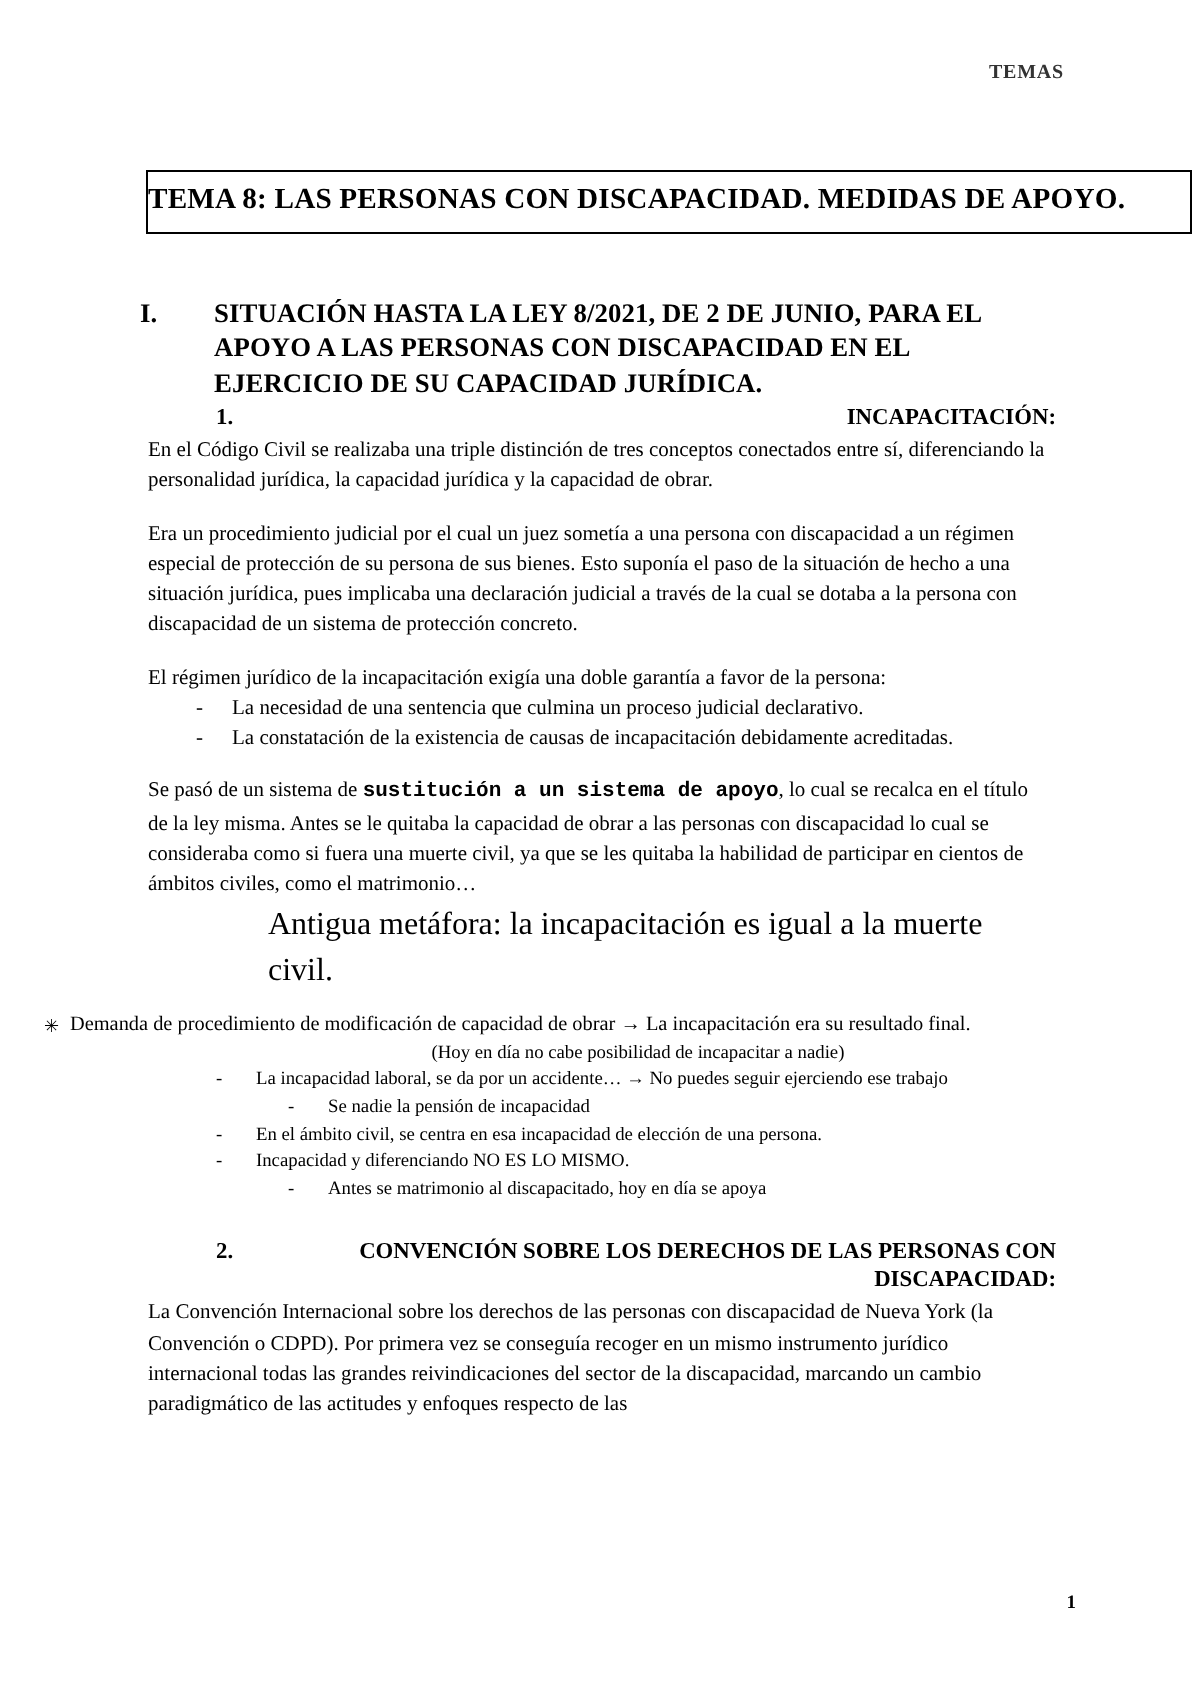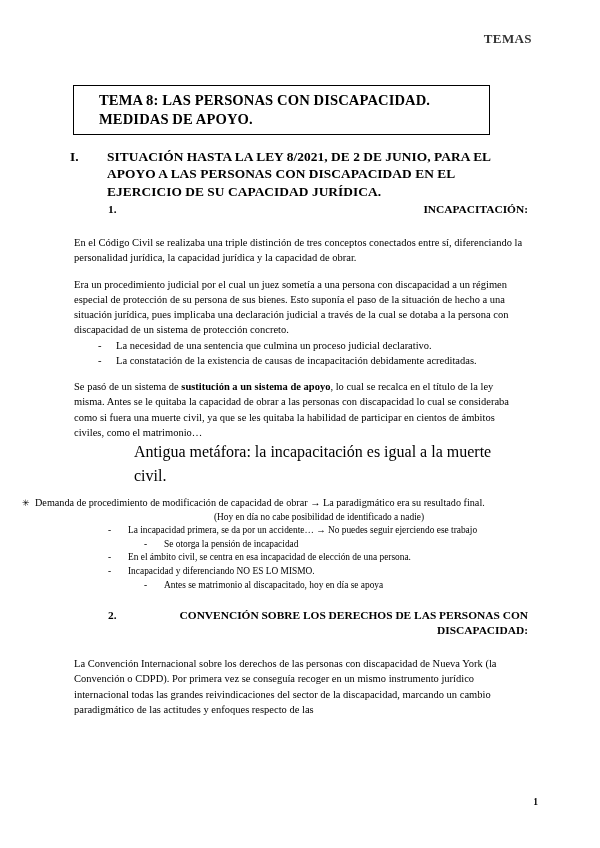--- a/index.html
+++ b/index.html
@@ -23,35 +23,35 @@
     background: #ffffff;
   }
 
   
   .running-header {
     position: absolute;
     top: 31px;
     left: 0;
     width: 532px;
     text-align: right;
-    font-size: 13px;
+    font-size: 10px;
     font-weight: bold;
     letter-spacing: 0.4px;
     color: #333333;
   }
 
   
   .title-box {
     position: absolute;
     left: 73px;
     top: 85px;
-    width: 417px;
+    width: 523px;
     box-sizing: border-box;
     border: 1.6px solid #000000;
-    padding: 5px 7px 6px 25px;
+    padding: 5px 7px 6px 0;
   }
   .title-box .title-text {
     font-size: 14.6px;
     font-weight: bold;
     line-height: 1.28;
     letter-spacing: 0.1px;
   }
 
   
   .content {
@@ -95,22 +95,22 @@
 
   
   .para {
     margin-left: 52px;
     width: 452px;
     font-size: 10.5px;
     line-height: 1.455;
     text-align: left;
   }
   .para.gap { margin-top: 11px; }
-  .para.tight { margin-top: 18px; }
-  .para b { font-weight: bold; }
+  .para.tight { margin-top: 1px; }
+  .para b { font-weight: bold; font-family: Liberation Mono, monospace; }
 
   
   .bullet1 {
     display: flex;
     margin-left: 76px;
     width: 428px;
     font-size: 10.5px;
     line-height: 1.455;
   }
   .bullet1 .dash {
@@ -212,50 +212,51 @@
 
     <div class="num-heading">
       <span class="marker">1.</span>
       <span class="text">INCAPACITACIÓN:</span>
     </div>
 
     <div class="para tight">En el Código Civil se realizaba una triple distinción de tres conceptos conectados entre sí, diferenciando la personalidad jurídica, la capacidad jurídica y la capacidad de obrar.</div>
 
     <div class="para gap">Era un procedimiento judicial por el cual un juez sometía a una persona con discapacidad a un régimen especial de protección de su persona de sus bienes. Esto suponía el paso de la situación de hecho a una situación jurídica, pues implicaba una declaración judicial a través de la cual se dotaba a la persona con discapacidad de un sistema de protección concreto.</div>
 
+    <div class="para gap">El régimen jurídico de la incapacitación exigía una doble garantía a favor de la persona:</div>
 
     <div class="bullet1">
       <span class="dash">-</span>
       <span class="text">La necesidad de una sentencia que culmina un proceso judicial declarativo.</span>
     </div>
     <div class="bullet1">
       <span class="dash">-</span>
       <span class="text">La constatación de la existencia de causas de incapacitación debidamente acreditadas.</span>
     </div>
 
     <div class="para gap"><span>Se pasó de un sistema de </span><b>sustitución a un sistema de apoyo</b><span>, lo cual se recalca en el título de la ley misma. Antes se le quitaba la capacidad de obrar a las personas con discapacidad lo cual se consideraba como si fuera una muerte civil, ya que se les quitaba la habilidad de participar en cientos de ámbitos civiles, como el matrimonio…</span></div>
 
     <div class="indent-line">Antigua metáfora: la incapacitación es igual a la muerte civil.</div>
 
 
 
     <div class="aster-line">
       <span class="aster">✳</span>
-      <span class="text">Demanda de procedimiento de modificación de capacidad de obrar → La paradigmático era su resultado final.</span>
-    </div>
-
-    <div class="centered-note">(Hoy en día no cabe posibilidad de identificado a nadie)</div>
+      <span class="text">Demanda de procedimiento de modificación de capacidad de obrar → La incapacitación era su resultado final.</span>
+    </div>
+
+    <div class="centered-note">(Hoy en día no cabe posibilidad de incapacitar a nadie)</div>
 
     <div class="bullet-s1">
       <span class="dash">-</span>
-      <span class="text">La incapacidad primera, se da por un accidente… → No puedes seguir ejerciendo ese trabajo</span>
+      <span class="text">La incapacidad laboral, se da por un accidente… → No puedes seguir ejerciendo ese trabajo</span>
     </div>
     <div class="bullet-s2">
       <span class="dash">-</span>
-      <span class="text">Se otorga la pensión de incapacidad</span>
+      <span class="text">Se nadie la pensión de incapacidad</span>
     </div>
     <div class="bullet-s1">
       <span class="dash">-</span>
       <span class="text">En el ámbito civil, se centra en esa incapacidad de elección de una persona.</span>
     </div>
     <div class="bullet-s1">
       <span class="dash">-</span>
       <span class="text">Incapacidad y diferenciando NO ES LO MISMO.</span>
     </div>
     <div class="bullet-s2">

